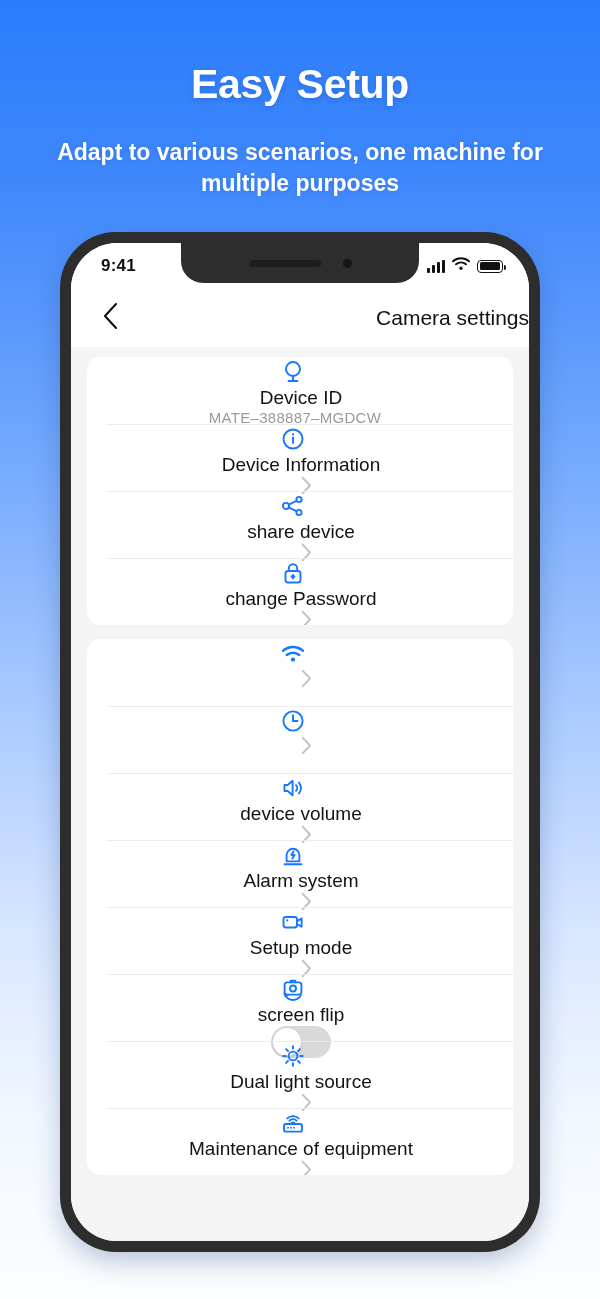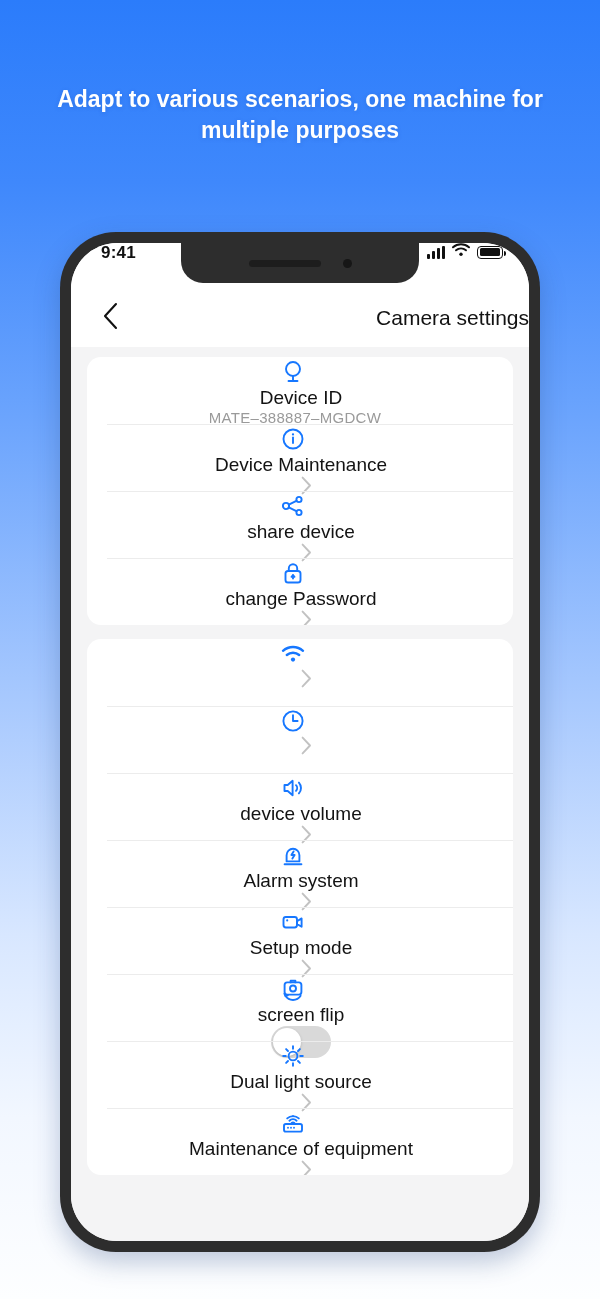--- a/index.html
+++ b/index.html
@@ -34,21 +34,21 @@
   }
   .promo-title {
     font-size: 41px;
     font-weight: bold;
     color: #ffffff;
     letter-spacing: -0.3px;
     text-shadow: 0 2px 5px rgba(20,70,160,0.30);
     line-height: 1.1;
   }
   .promo-sub {
-    margin-top: 22px;
+    margin-top: 30px;
     font-size: 23px;
     font-weight: 600;
     color: #ffffff;
     line-height: 1.35;
     text-shadow: 0 1px 4px rgba(20,70,160,0.22);
     padding: 0 50px;
   }
 
   
   .phone {
@@ -97,21 +97,21 @@
     background: #161616;
     border-radius: 50%;
   }
 
   
   .statusbar {
     position: relative;
     height: 46px;
     background: #ffffff;
     display: flex;
-    align-items: flex-start;
+    align-items: center;
     justify-content: space-between;
     padding: 0 26px 0 30px;
     z-index: 5;
   }
   .clock {
     font-size: 17px;
     font-weight: 600;
     color: #111;
     letter-spacing: 0.2px;
   }
@@ -233,20 +233,21 @@
     border-radius: 50%;
     box-shadow: 0 1px 3px rgba(0,0,0,0.18);
   }
 </style>
 </head>
 <body>
 
 <div id="page">
 
   <div class="promo">
+    <div class="promo-title">Easy Setup</div>
     <div class="promo-sub">Adapt to various scenarios, one machine for multiple purposes</div>
   </div>
 
   <div class="phone">
     <div class="screen">
 
       <div class="notch">
         <div class="speaker"></div>
         <div class="front-cam"></div>
       </div>
@@ -299,21 +300,21 @@
               <span class="row-value">MATE–388887–MGDCW</span>
             </div>
             <div class="row">
               <span class="row-icon">
                 <svg width="26" height="26" viewBox="0 0 26 26" fill="none">
                   <circle cx="13" cy="13" r="9.5" stroke="#1677ff" stroke-width="1.9" fill="none" stroke-linecap="round" stroke-linejoin="round"></circle>
                   <path d="M13 11.5v5.5" stroke="#1677ff" stroke-width="1.9" fill="none" stroke-linecap="round" stroke-linejoin="round"></path>
                   <circle cx="13" cy="8.4" r="1.15" fill="#1677ff"></circle>
                 </svg>
               </span>
-              <span class="row-label">Device Maintenance</span>
+              <span class="row-label">Device Information</span>
               <span class="chev">
                 <svg width="11" height="19" viewBox="0 0 11 19" fill="none">
                   <path d="M1.6 1.6 9 9.5l-7.4 7.9" stroke="#c2c2c2" stroke-width="1.9" fill="none" stroke-linecap="round" stroke-linejoin="round"></path>
                 </svg>
               </span>
             </div>
             <div class="row">
               <span class="row-icon">
                 <svg width="26" height="26" viewBox="0 0 26 26" fill="none">
                   <circle cx="6" cy="13" r="3.1" stroke="#1677ff" stroke-width="1.9" fill="none" stroke-linecap="round" stroke-linejoin="round"></circle>

